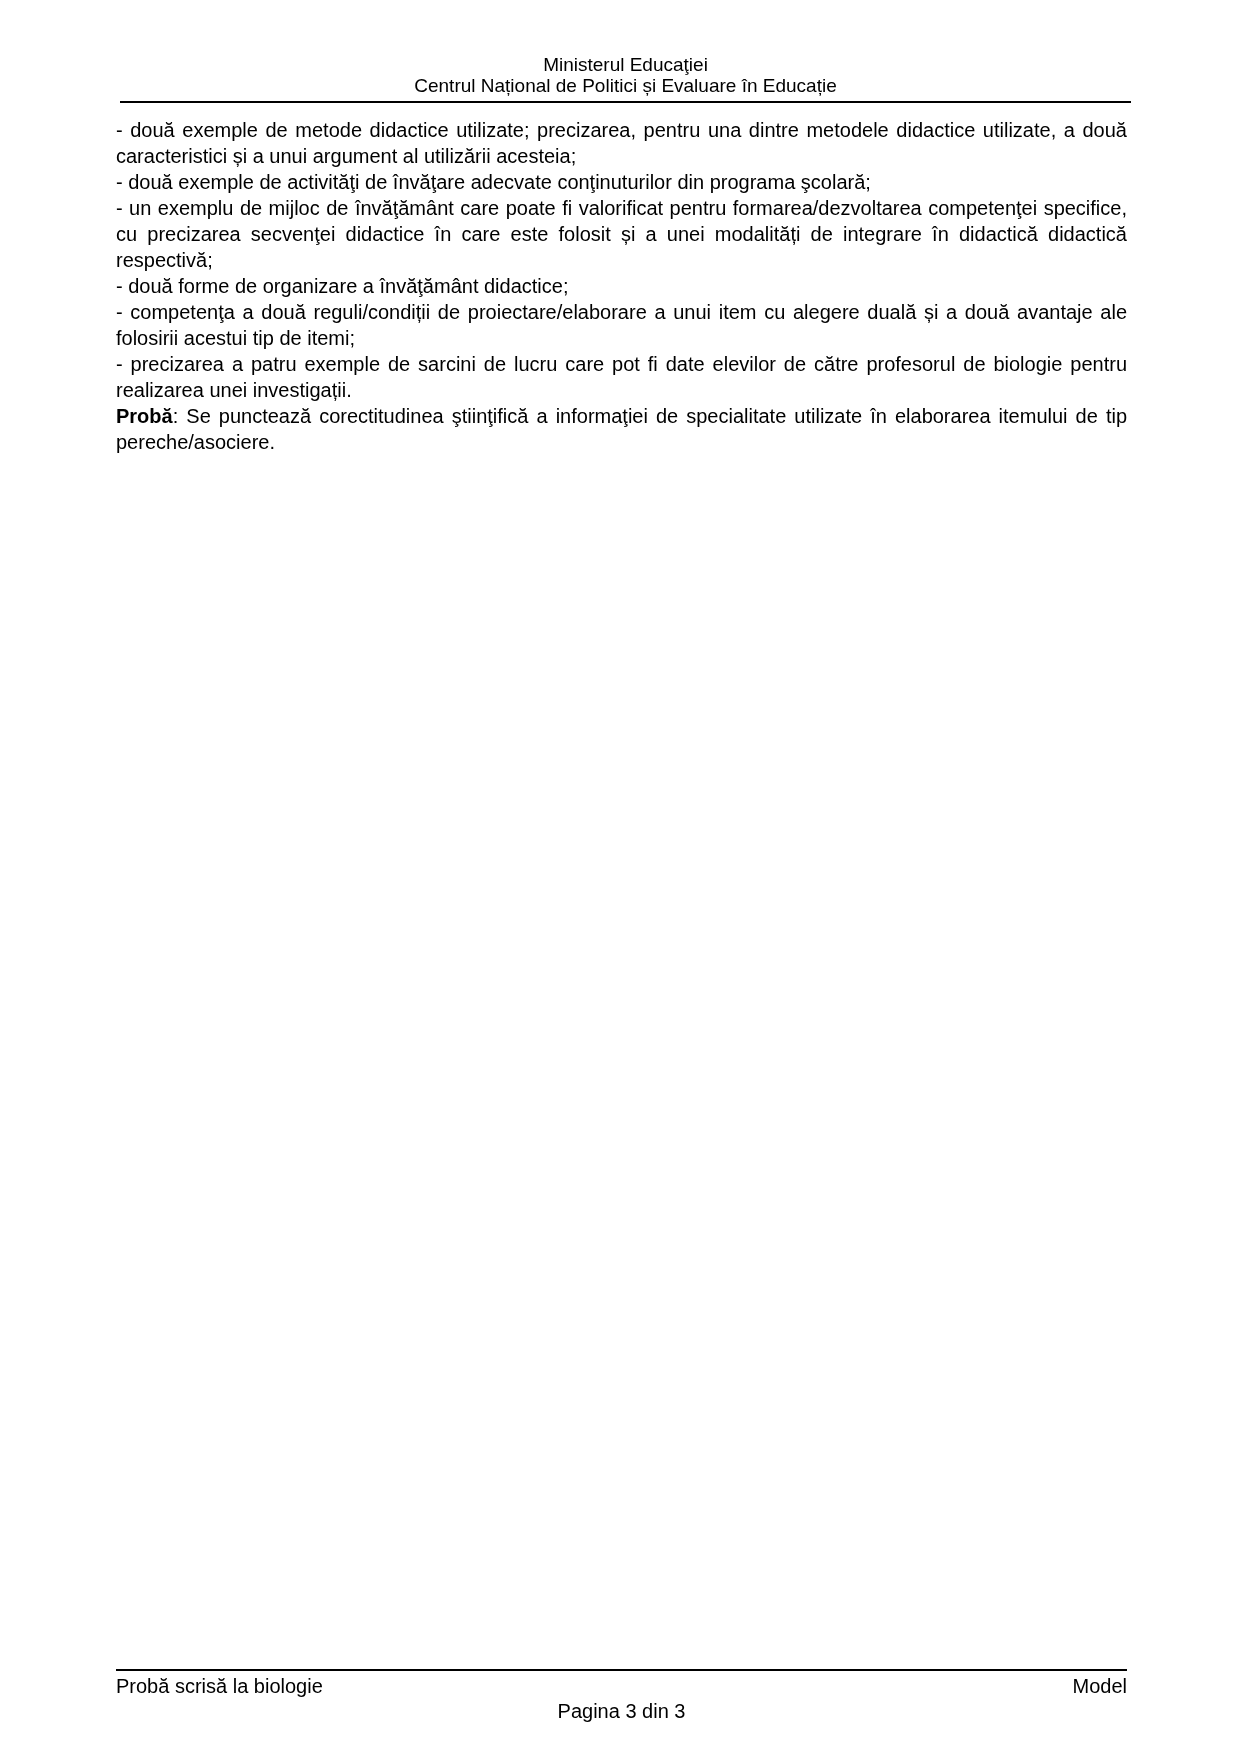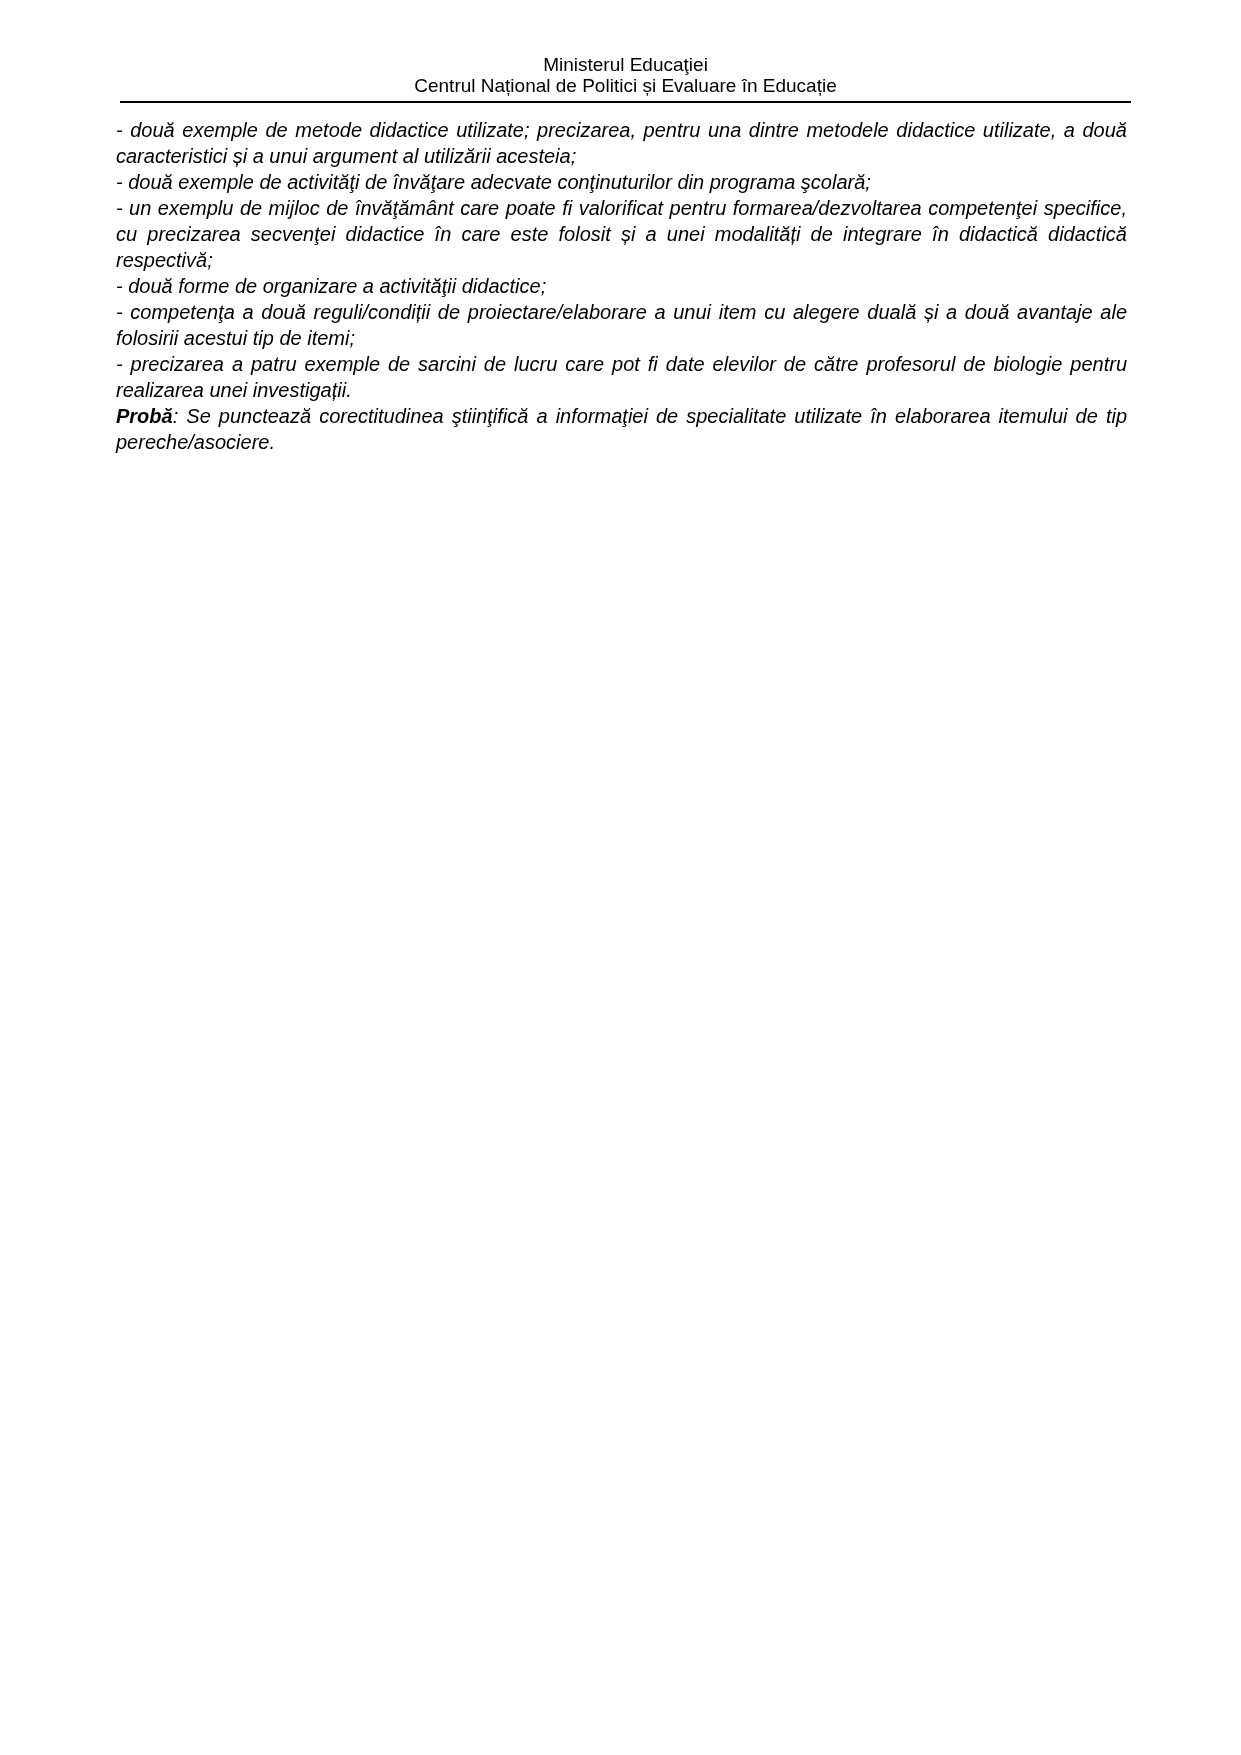--- a/index.html
+++ b/index.html
@@ -26,21 +26,21 @@
   }
   .doc-body {
     position: absolute;
     left: 116px;
     top: 117px;
     width: 1011px;
     font-size: 20px;
     line-height: 26px;
     text-align: justify;
   }
-  .doc-body p { margin: 0; font-style: italic; }
+  .doc-body p { margin: 0; }
   .note {
     margin-top: 26px;
     margin-left: 33px;
   }
   .note b { font-weight: bold; }
   .footer {
     position: absolute;
     left: 116px;
     top: 1669px;
     width: 1011px;
@@ -64,21 +64,28 @@
 
   <div class="header">
     <div>Ministerul Educaţiei</div>
     <div>Centrul Național de Politici și Evaluare în Educație</div>
   </div>
 
   <div class="doc-body">
     <p>- două exemple de metode didactice utilizate; precizarea, pentru una dintre metodele didactice utilizate, a două caracteristici și a unui argument al utilizării acesteia;</p>
     <p>- două exemple de activităţi de învăţare adecvate conţinuturilor din programa şcolară;</p>
     <p>- un exemplu de mijloc de învăţământ care poate fi valorificat pentru formarea/dezvoltarea competenţei specifice, cu precizarea secvenţei didactice în care este folosit și a unei modalități de integrare în didactică didactică respectivă;</p>
-    <p>- două forme de organizare a activităţii didactice;</p>
+    <p>- două forme de organizare a învăţământ didactice;</p>
     <p>- competenţa a două reguli/condiții de proiectare/elaborare a unui item cu alegere duală și a două avantaje ale folosirii acestui tip de itemi;</p>
     <p>- precizarea a patru exemple de sarcini de lucru care pot fi date elevilor de către profesorul de biologie pentru realizarea unei investigații.</p>
 
     <p class="note"><b>Probă</b><span>: Se punctează corectitudinea ştiinţifică a informaţiei de specialitate utilizate în elaborarea itemului de tip pereche/asociere.</span></p>
   </div>
 
+  <div class="footer">
+    <div class="footer-row">
+      <span>Probă scrisă la biologie</span>
+      <span>Model</span>
+    </div>
+    <div class="footer-page">Pagina 3 din 3</div>
+  </div>
 
 </div>
 
 </body></html>

